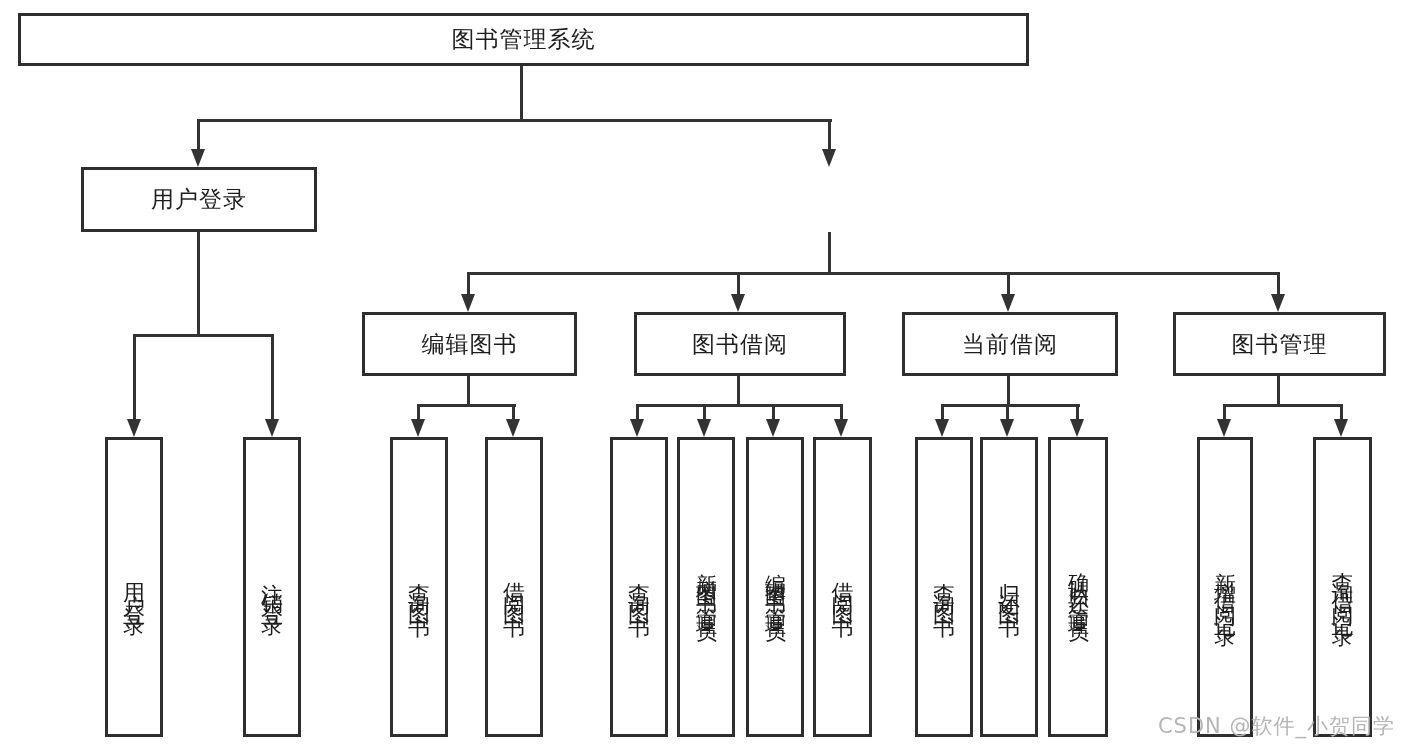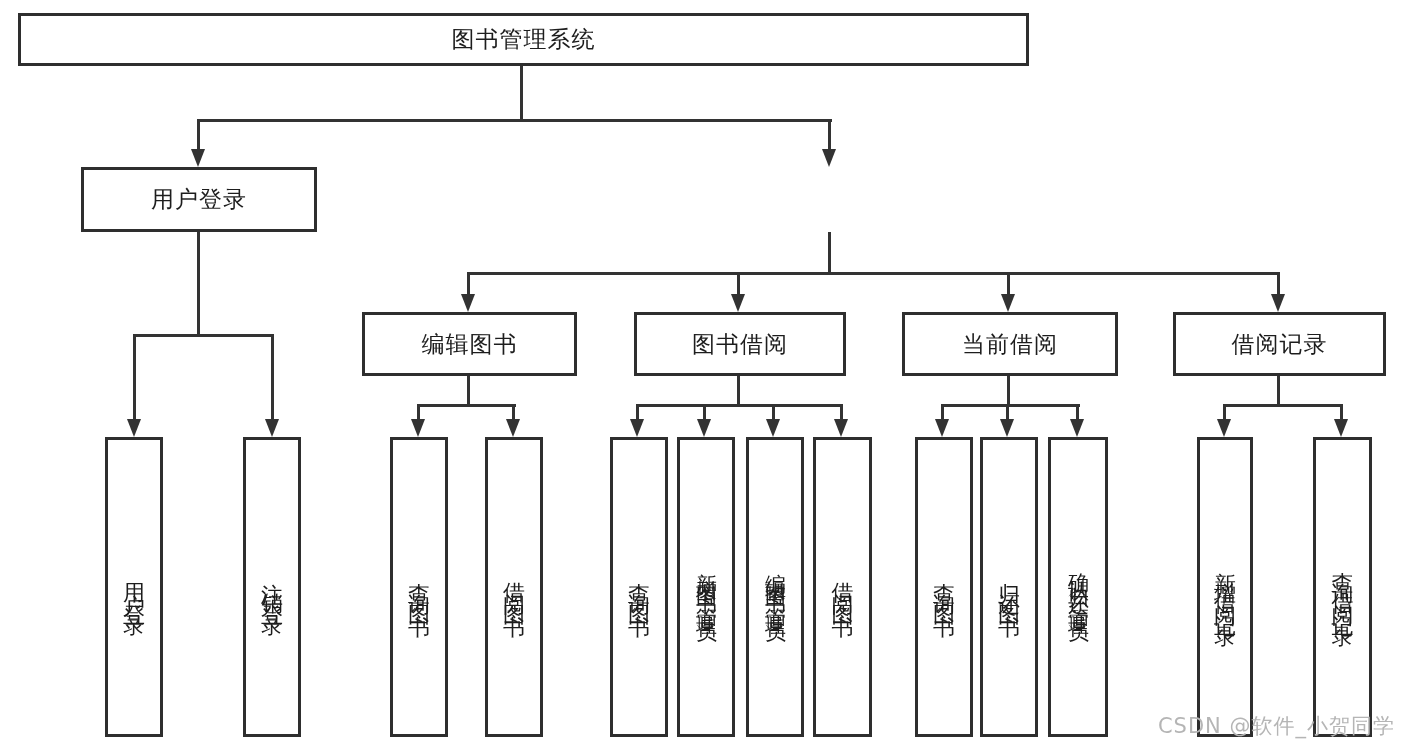--- a/index.html
+++ b/index.html
@@ -115,21 +115,21 @@
   <div class="box" style="left:362px;top:312px;width:215px;height:64px;">
     <span class="hlabel">编辑图书</span>
   </div>
   <div class="box" style="left:634px;top:312px;width:212px;height:64px;">
     <span class="hlabel">图书借阅</span>
   </div>
   <div class="box" style="left:902px;top:312px;width:216px;height:64px;">
     <span class="hlabel">当前借阅</span>
   </div>
   <div class="box" style="left:1173px;top:312px;width:213px;height:64px;">
-    <span class="hlabel">借阅记录</span>
+    <span class="hlabel">图书管理</span>
   </div>
 
   <div class="box" style="left:105px;top:437px;width:58px;height:300px;">
     <span class="vlabel">用户登录</span>
   </div>
   <div class="box" style="left:243px;top:437px;width:58px;height:300px;">
     <span class="vlabel">注销登录</span>
   </div>
 
   <div class="box" style="left:390px;top:437px;width:58px;height:300px;">

